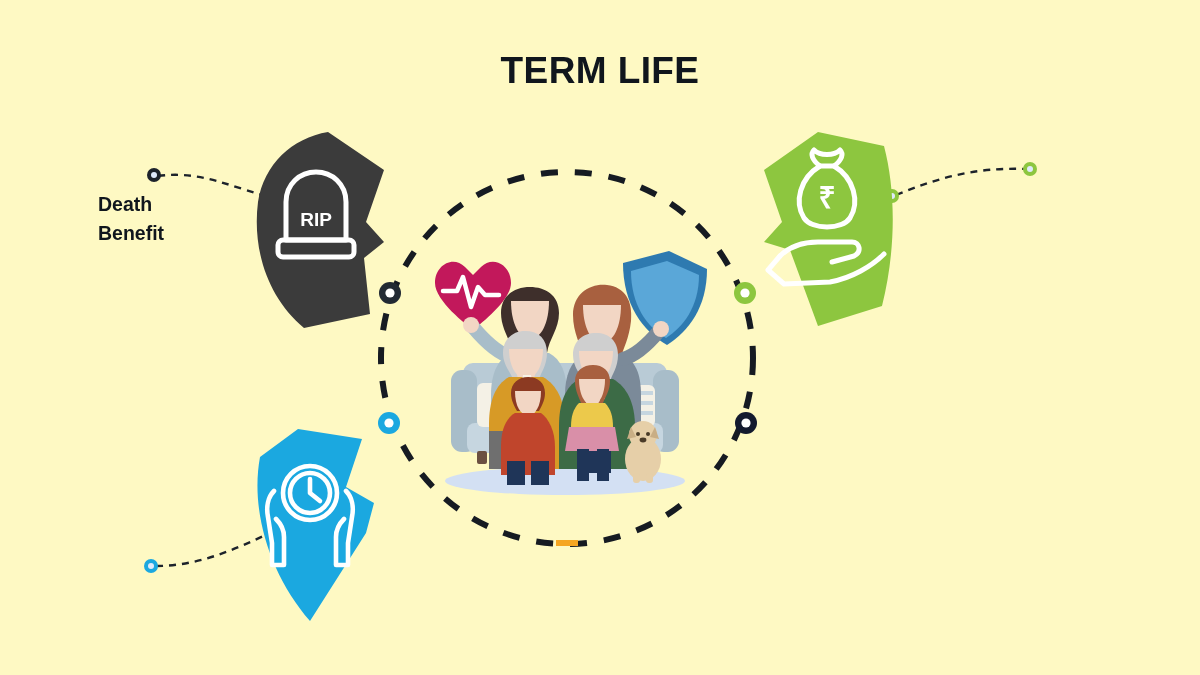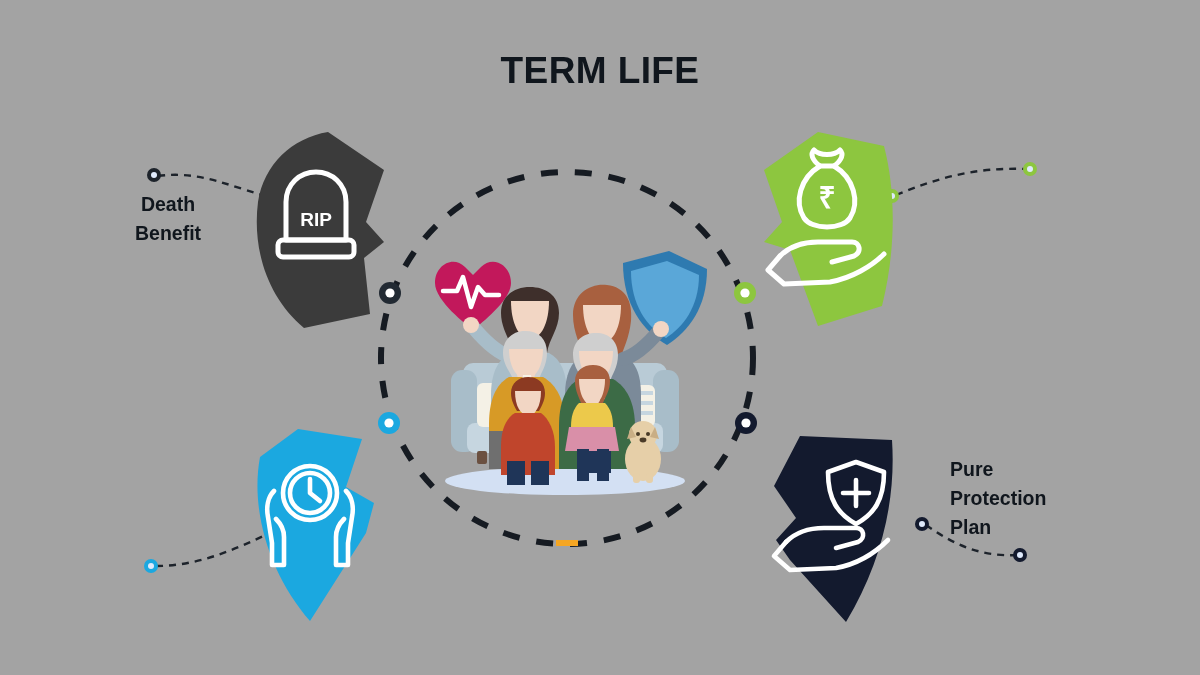--- a/index.html
+++ b/index.html
@@ -10,21 +10,21 @@
     width: 1200px;
     height: 675px;
     overflow: hidden;
     font-family: "Liberation Sans", sans-serif;
     background: #dfeafc;
   }
   #stage {
     position: relative;
     width: 1200px;
     height: 675px;
-    background: #a3a3a3;
+    background: #fef9c3;
   }
 
   
   #title {
     position: absolute;
     left: 340px;
     top: 48px;
     width: 520px;
     text-align: center;
     font-size: 37px;
@@ -66,21 +66,21 @@
     line-height: 1.48;
     color: #10161d;
     white-space: pre-line;
   }
   .connector {
     position: absolute;
     pointer-events: none;
   }
 
   
-  #feat-death        { left: 60px;  top: 130px;  width: 330px; height: 200px; text-align: center; }
+  #feat-death        { left: 60px;  top: 130px;  width: 330px; height: 200px; }
   #feat-death .banner{ left: 186px; top: 0; }
   #feat-death .feat-label { left: 38px; top: 60px; width: 140px; }
   #feat-death .connector  { left: 80px; top: 30px; }
 
   #feat-highsum        { left: 750px; top: 130px; width: 420px; height: 220px; }
   #feat-highsum .banner{ left: 10px;  top: 0; }
   #feat-highsum .feat-label { left: 198px; top: 75px; width: 210px; }
   #feat-highsum .connector  { left: 130px; top: 25px; }
 
   #feat-coverage        { left: 60px;  top: 420px; width: 340px; height: 210px; }
@@ -308,42 +308,14 @@
           <path d="M70 54 L70 68 L80 76"></path>
           <path d="M34 66 C28 72 26 82 28 92 L32 118 L32 140 L44 140 L44 112
                    C44 104 40 98 36 94"></path>
           <path d="M106 66 C112 72 114 82 112 92 L108 118 L108 140 L96 140 L96 112
                    C96 104 100 98 104 94"></path>
         </g>
       </svg>
     </div>
   </div>
 
-  <div class="feature" id="feat-pure">
-
-    <svg class="connector" width="180" height="60" viewBox="0 0 180 60" xmlns="http://www.w3.org/2000/svg">
-      <path d="M16 10 C44 30 72 42 106 40" fill="none" stroke="#1d232b" stroke-width="2.4" stroke-dasharray="7 6"></path>
-      <circle cx="12" cy="9" r="7" fill="#131a2e"></circle>
-        <circle cx="12" cy="9" r="3" fill="#dfeafc"></circle>
-      <circle cx="110" cy="40" r="7" fill="#131a2e"></circle>
-        <circle cx="110" cy="40" r="3" fill="#dfeafc"></circle>
-    </svg>
-
-    <div class="feat-label">Pure
-Protection
-Plan</div>
-
-    <div class="banner">
-      <svg viewBox="0 0 140 200" xmlns="http://www.w3.org/2000/svg">
-        <path d="M30 6 L122 10 C126 70 112 132 76 192
-                 L20 130 L6 110 L26 88 L4 56 Z" fill="#131a2e"></path>
-
-        <g fill="none" stroke="#ffffff" stroke-width="4.6" stroke-linejoin="round" stroke-linecap="round">
-          <path d="M86 32 L114 42 C114 70 104 84 86 94 C68 84 58 70 58 42 Z"></path>
-          <path d="M86 50 L86 76 M73 63 L99 63"></path>
-          <path d="M16 112 C26 102 40 98 54 98 L86 98 C94 98 96 108 88 112 L66 118"></path>
-          <path d="M16 112 L4 126 L20 140 L66 138 C88 134 106 122 118 110"></path>
-        </g>
-      </svg>
-    </div>
-  </div>
 
 </div>
 
 </body></html>

